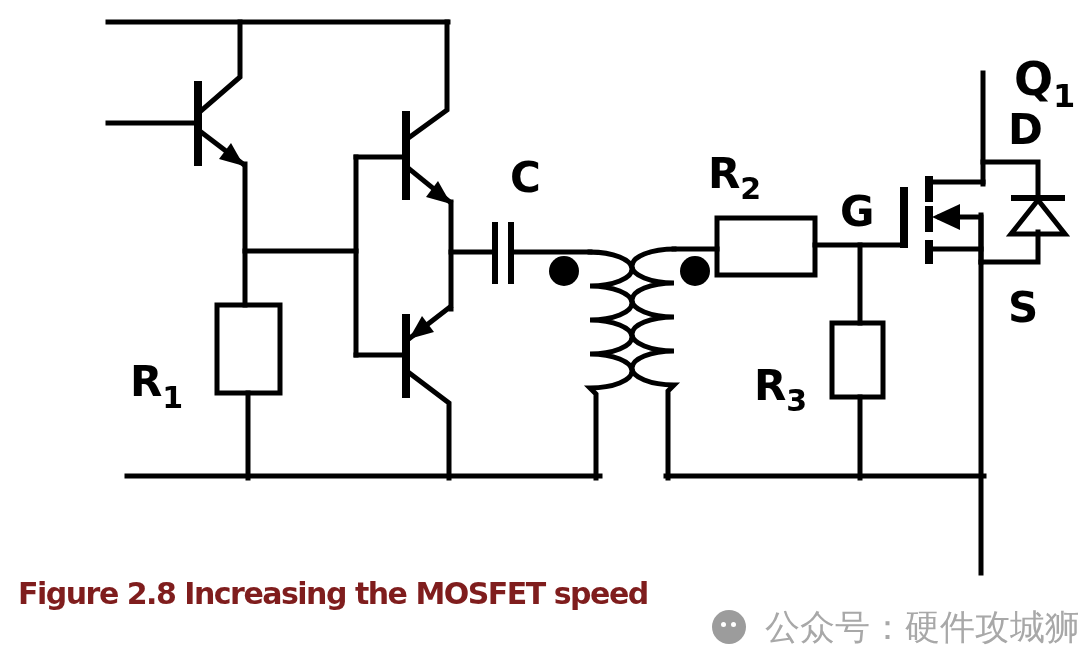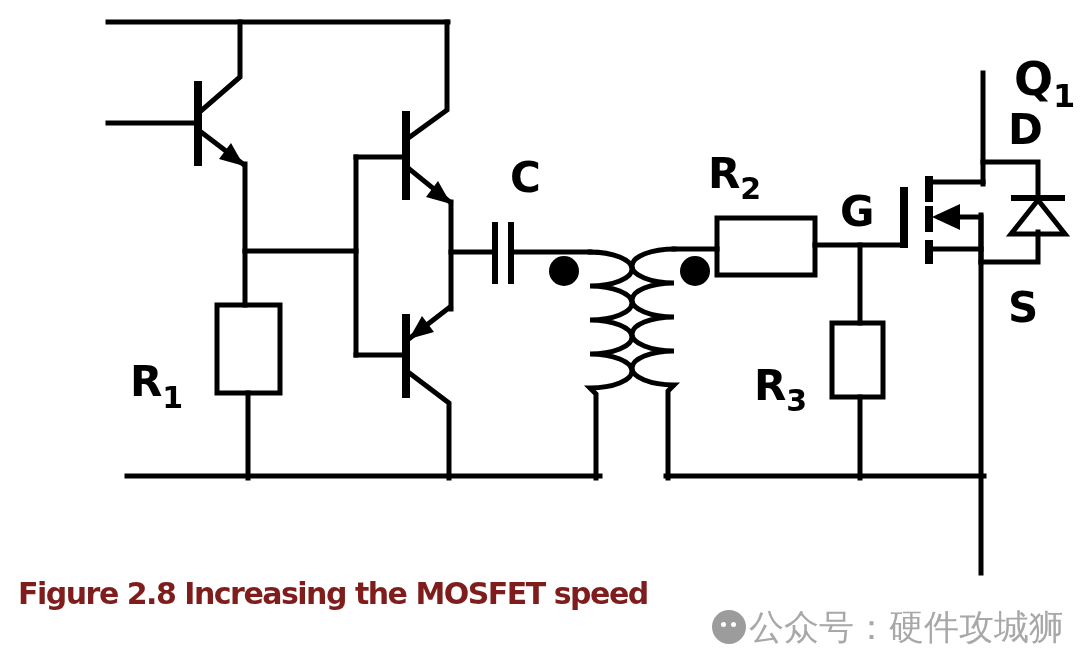--- a/index.html
+++ b/index.html
@@ -7,21 +7,21 @@
     position:relative;width:1080px;height:666px;background:#ffffff;
     overflow:hidden;font-family:"DejaVu Sans", sans-serif;
   }
   .stage svg{position:absolute;left:0;top:0;z-index:0;}
   .lbl{font:bold 42px "DejaVu Sans", sans-serif;fill:#000000;}
   .lbl .sub{font-size:30px;font-weight:bold;}
   .lbl-big{font:bold 46px "DejaVu Sans", sans-serif;fill:#000000;}
   .lbl-big .sub{font-size:32px;font-weight:bold;}
   .watermark{
     position:absolute;left:712px;top:604px;z-index:1;
-    display:flex;align-items:flex-start;gap:3px;
+    display:flex;align-items:flex-start;gap:19px;
     color:#a8a8a8;font-size:35px;font-weight:normal;
     font-family:"DejaVu Sans", sans-serif;white-space:nowrap;
   }
   .wm-logo{
     position:relative;display:inline-block;width:34px;height:34px;margin-top:6px;
     background:#9c9c9c;border-radius:50%;flex:0 0 auto;
   }
   .wm-logo i{position:absolute;width:5px;height:5px;border-radius:50%;background:#ffffff;}
   .wm-logo .e1{left:9px;top:12px;}
   .wm-logo .e2{left:19px;top:12px;}

